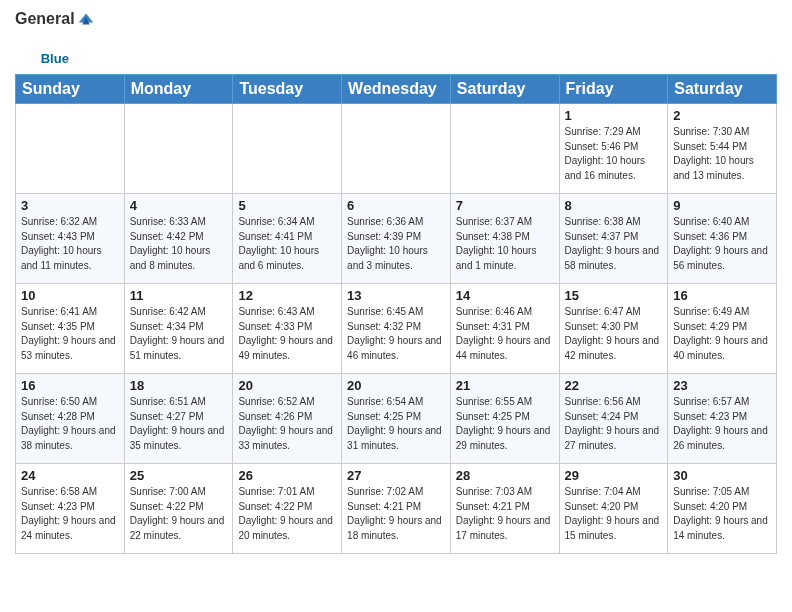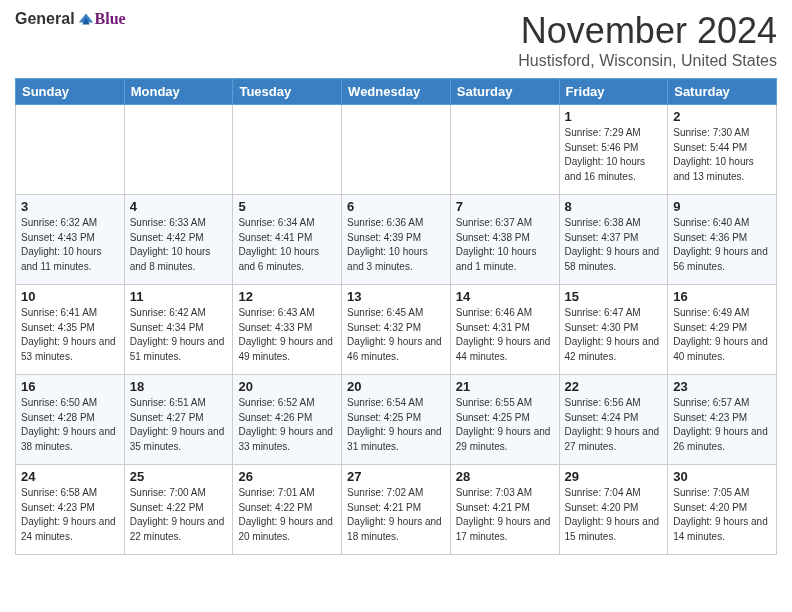--- a/index.html
+++ b/index.html
@@ -11,32 +11,33 @@
       padding: 10px 15px;
     }
     .header {
       display: flex;
       justify-content: space-between;
       align-items: flex-start;
       margin-bottom: 8px;
     }
     .logo {
       display: flex;
-      flex-direction: row;
+      flex-direction: column;
       align-items: center;
+      gap: 23px;
     }
     .logo-text {
       display: flex;
       align-items: center;
       font-size: 18px;
       font-weight: bold;
       color: #333;
     }
     .logo-general { color: #333; font-size: 16px; font-weight: bold; }
-    .logo-blue { color: #701a75; font-size: 16px; font-weight: bold; font-family: Liberation Serif, serif; }
+    .logo-blue { color: #0369a1; font-size: 13px; font-weight: bold; }
     .logo-icon {
       display: inline-block;
       width: 18px;
       height: 18px;
       margin-left: 2px;
     }
     .title-area { text-align: right; }
     .month-title {
       font-size: 36px;
       font-weight: normal;
@@ -49,21 +50,21 @@
     .calendar {
       width: 100%;
       border-collapse: collapse;
       table-layout: fixed;
     }
     .calendar th {
       background-color: #3a7fc1;
       color: #fff;
       text-align: left;
       padding: 5px 6px;
-      font-size: 13px;
+      font-size: 16px;
       font-weight: bold;
       border: 1px solid #5a9fd4;
     }
     .calendar td {
       border: 1px solid #ccc;
       vertical-align: top;
       padding: 4px 5px;
       font-size: 10.5px;
       height: 90px;
       background: #fff;
@@ -92,24 +93,20 @@
   <div class="logo">
     <div class="logo-text">
       <span class="logo-general">General</span>
       <svg class="logo-icon" viewBox="0 0 20 20">
         <polygon points="2,14 10,4 18,14" fill="#3a7fc1"></polygon>
         <polygon points="6,16 14,16 10,8" fill="#1a5a9f"></polygon>
       </svg>
     </div>
     <span class="logo-blue">Blue</span>
   </div>
-  <div class="title-area">
-    <div class="month-title">November 2024</div>
-    <div class="location">Hustisford, Wisconsin, United States</div>
-  </div>
 </div>
 
 <table class="calendar">
   <thead>
     <tr>
     <th>Sunday</th>
         <th>Monday</th>
         <th>Tuesday</th>
         <th>Wednesday</th>
         <th>Saturday</th>

